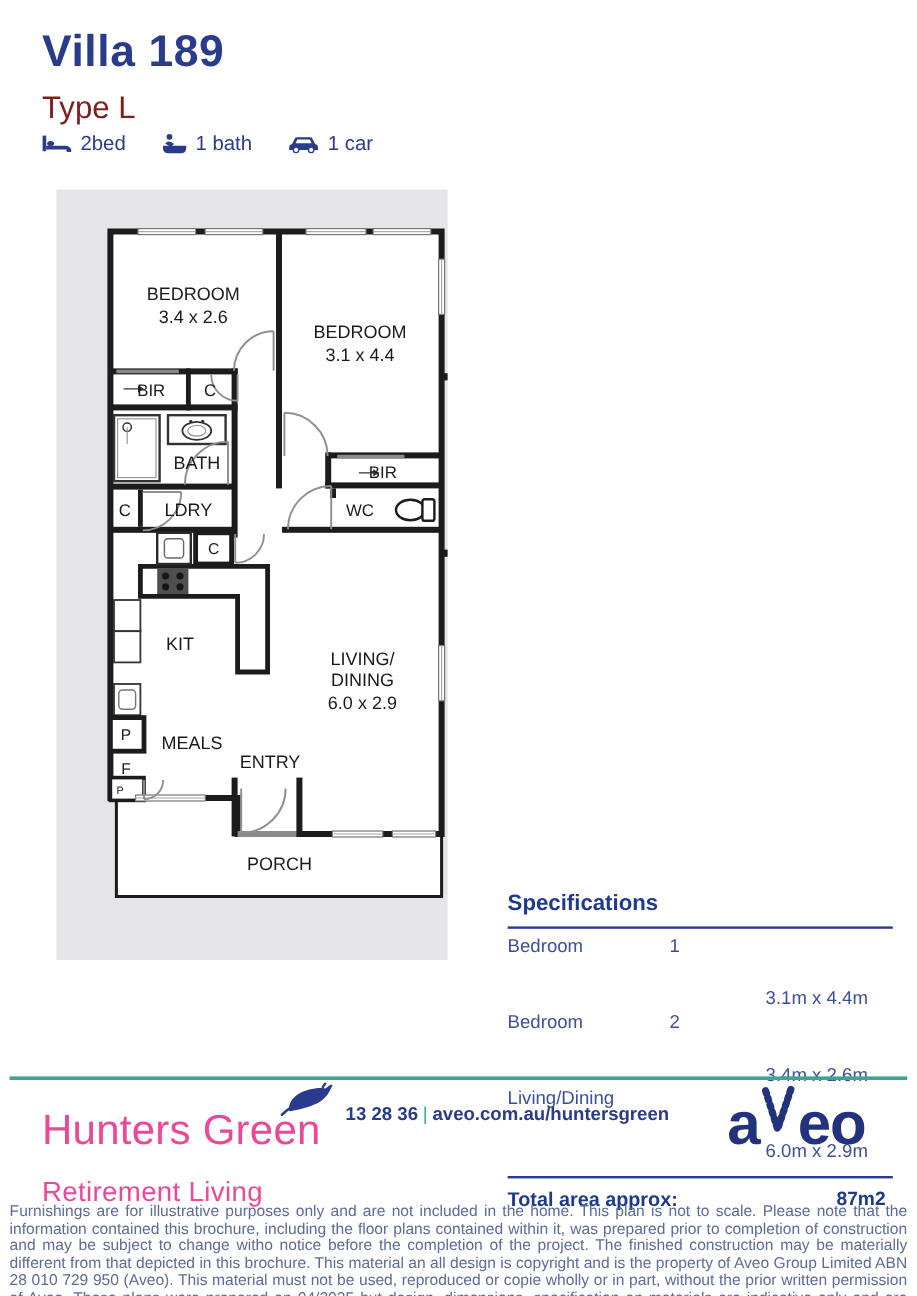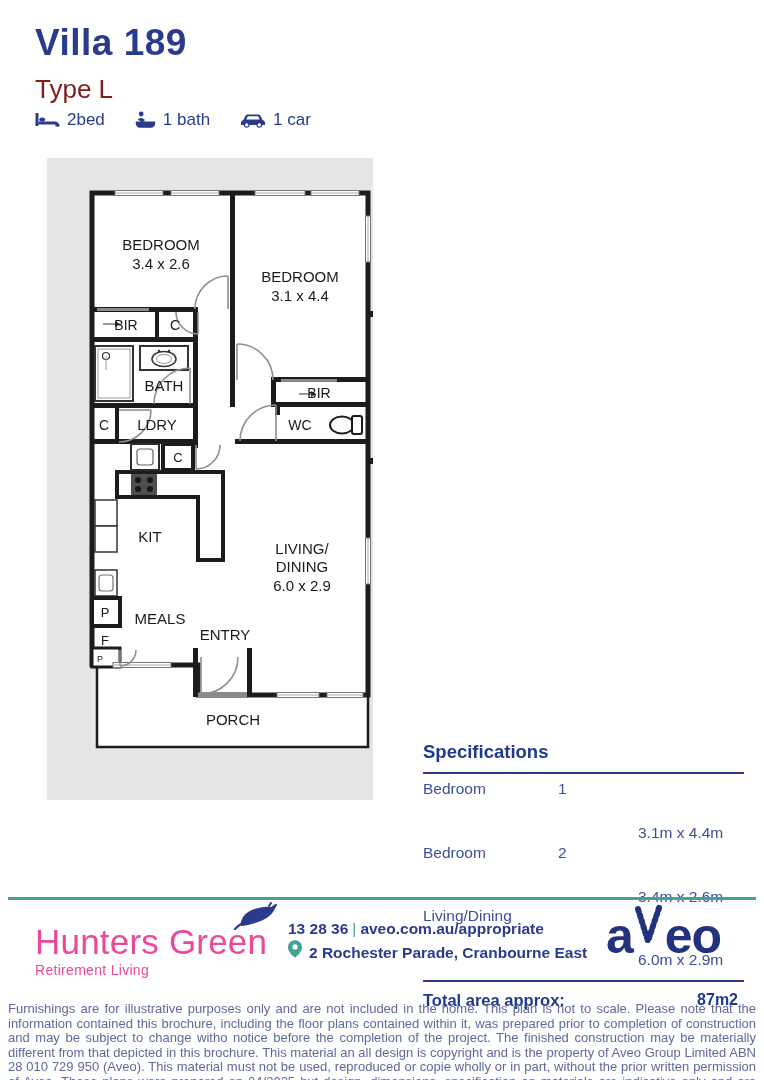--- a/index.html
+++ b/index.html
@@ -27,21 +27,21 @@
   .spec-row { display:grid; grid-template-columns:135px 80px 1fr; font-size:15.5px; line-height:19.5px; }
   .spec-row .dims { text-align:left;margin-top:44px; }
   .total-row { display:flex; justify-content:space-between; padding:9px 6px 0 0; font-size:16.5px; font-weight:700; color:#1f3a8c;gap:36px; }
   .total-row .tv { font-size:16px; }
 
   
   .footer-rule { position:absolute; left:8px; top:897px; width:748px; height:3px; background:#42a294; }
   .brand { position:absolute; left:35px; top:906px; width:260px; color:#ec4899; }
   .brand .leaf { position:absolute; left:198px; top:-4px; }
   .brand .name { font-size:35px; font-weight:500; letter-spacing:0.2px; margin-top:16px; }
-  .brand .tagline { font-size:14px; font-weight:400; margin-top:0; letter-spacing:0.3px; }
+  .brand .tagline { font-size:23px; font-weight:400; margin-top:18px; letter-spacing:0.3px; }
   .contact { position:absolute; left:288px; top:917px; color:#2a3b8d; font-weight:700; font-size:15.5px; line-height:23px; }
   .contact .sep { color:#42a294; font-weight:400; padding:0 4px; }
   .contact .row2 { display:flex; align-items:center; gap:7px; }
   .aveo { position:absolute; left:606px; top:903px; display:flex; align-items:flex-end; color:#22327c; font-weight:600; font-size:50px; letter-spacing:-1px; line-height:56px; }
   .aveo svg { margin:0 1px 6px 1px; }
 
   
   .disclaimer { position:absolute; left:8px; top:1002px; width:748px; font-size:13px; line-height:14.5px; color:#5c6b9c; text-align:justify; }
 </style>
 </head>
@@ -256,30 +256,21 @@
         <path d="M2,27 C6,23 12,18.5 20,15" stroke="#2a3b8d" stroke-width="2.2" fill="none" stroke-linecap="round"></path>
         <path d="M36,4 l2,-3 M40,5 l3,-2" stroke="#2a3b8d" stroke-width="2" stroke-linecap="round"></path>
       </svg>
     </span>
     <div class="name">Hunters Green</div>
     <div class="tagline">Retirement Living</div>
   </div>
 
   <div class="contact">
     <div class="row1">
-      <span>13 28 36</span><span class="sep">|</span><span>aveo.com.au/appropriate</span>
-    </div>
-    <div class="row2">
-      <span>
-        <svg width="14" height="18" viewBox="0 0 16 20" fill="#42a294">
-          <path d="M8,0 C3.6,0 0,3.6 0,8 c0,6 8,12 8,12 s8,-6 8,-12 C16,3.6 12.4,0 8,0 Z"></path>
-          <circle cx="8" cy="7.6" r="3" fill="#ffffff"></circle>
-        </svg>
-      </span>
-      <span>2 Rochester Parade, Cranbourne East</span>
+      <span>13 28 36</span><span class="sep">|</span><span>aveo.com.au/huntersgreen</span>
     </div>
   </div>
 
   <div class="aveo">
     <span>a</span>
     <span>
       <svg width="30" height="44" viewBox="0 0 30 44">
         <path d="M4,6 L14,38 L26,2" stroke="#22327c" stroke-width="6" fill="none" stroke-linecap="round" stroke-dasharray="2.5,3.5"></path>
       </svg>
     </span>

